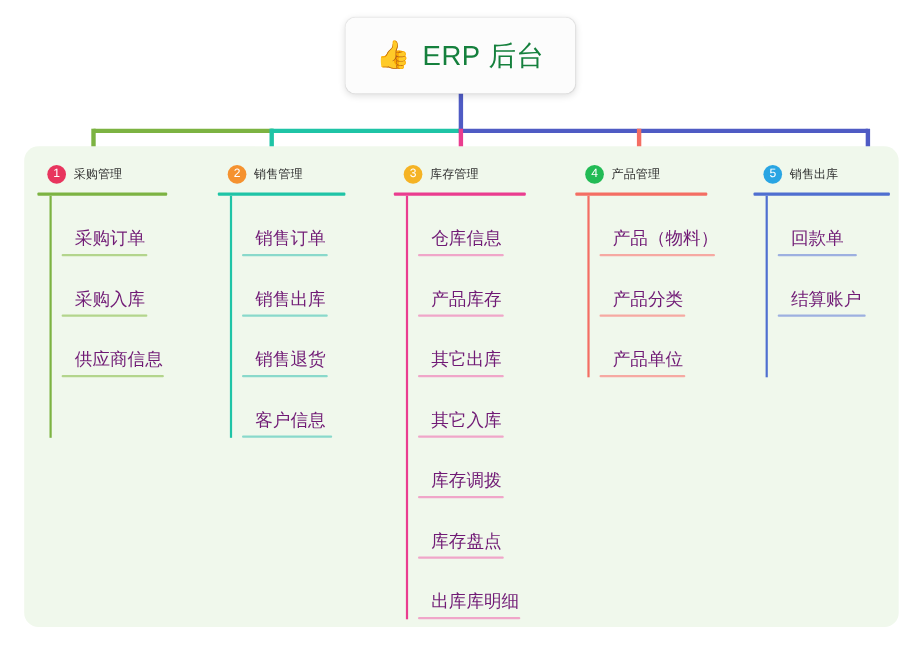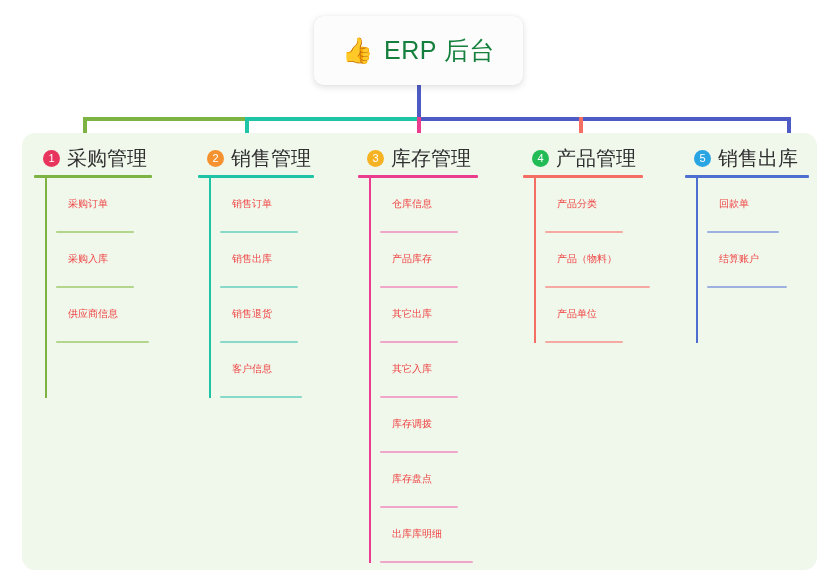--- a/index.html
+++ b/index.html
@@ -93,21 +93,21 @@
     height: 17px;
     border-radius: 50%;
     color: #ffffff;
     font-size: 11px;
     line-height: 17px;
     text-align: center;
     font-weight: normal;
     flex: 0 0 auto;
   }
   .col-title {
-    font-size: 20px;
+    font-size: 11px;
     color: #2f2f2f;
     white-space: nowrap;
   }
   .head-rule {
     height: 3px;
     border-radius: 1px;
     margin-top: 4px;
   }
 
   .leaf-wrap {
@@ -122,24 +122,24 @@
   }
   .leaf {
     position: relative;
     height: 55px;
     box-sizing: border-box;
     padding-left: 23px;
     display: flex;
     align-items: flex-end;
   }
   .leaf-label {
-    font-size: 10px;
-    color: #ef4444;
+    font-size: 16px;
+    color: #701a75;
     white-space: nowrap;
-    padding-bottom: 22px;
+    padding-bottom: 5px;
     position: relative;
     z-index: 2;
   }
   .leaf-rule {
     position: absolute;
     left: 11px;
     bottom: 0;
     height: 2px;
     border-radius: 1px;
   }
@@ -264,28 +264,28 @@
 
   <div class="column" style="left:523px; top:145px;">
     <div class="col-head">
       <span class="badge" style="background: rgb(34, 187, 85);">4</span>
       <span class="col-title">产品管理</span>
     </div>
     <div class="head-rule" style="width: 120px; background: rgb(244, 110, 99);"></div>
     <div class="leaf-wrap">
       <div class="spine" style="height: 165px; background: rgb(244, 110, 99);"></div>
       <div class="leaf">
+        <span class="leaf-label">产品（物料）</span>
+        <span class="leaf-rule" style="width: 105px; background: rgb(246, 169, 162);"></span>
+      </div>
+      <div class="leaf">
         <span class="leaf-label">产品分类</span>
         <span class="leaf-rule" style="width: 78px; background: rgb(246, 169, 162);"></span>
       </div>
       <div class="leaf">
-        <span class="leaf-label">产品（物料）</span>
-        <span class="leaf-rule" style="width: 105px; background: rgb(246, 169, 162);"></span>
-      </div>
-      <div class="leaf">
         <span class="leaf-label">产品单位</span>
         <span class="leaf-rule" style="width: 78px; background: rgb(246, 169, 162);"></span>
       </div>
     </div>
   </div>
 
   <div class="column" style="left:685px; top:145px;">
     <div class="col-head">
       <span class="badge" style="background: rgb(41, 165, 227);">5</span>
       <span class="col-title">销售出库</span>

